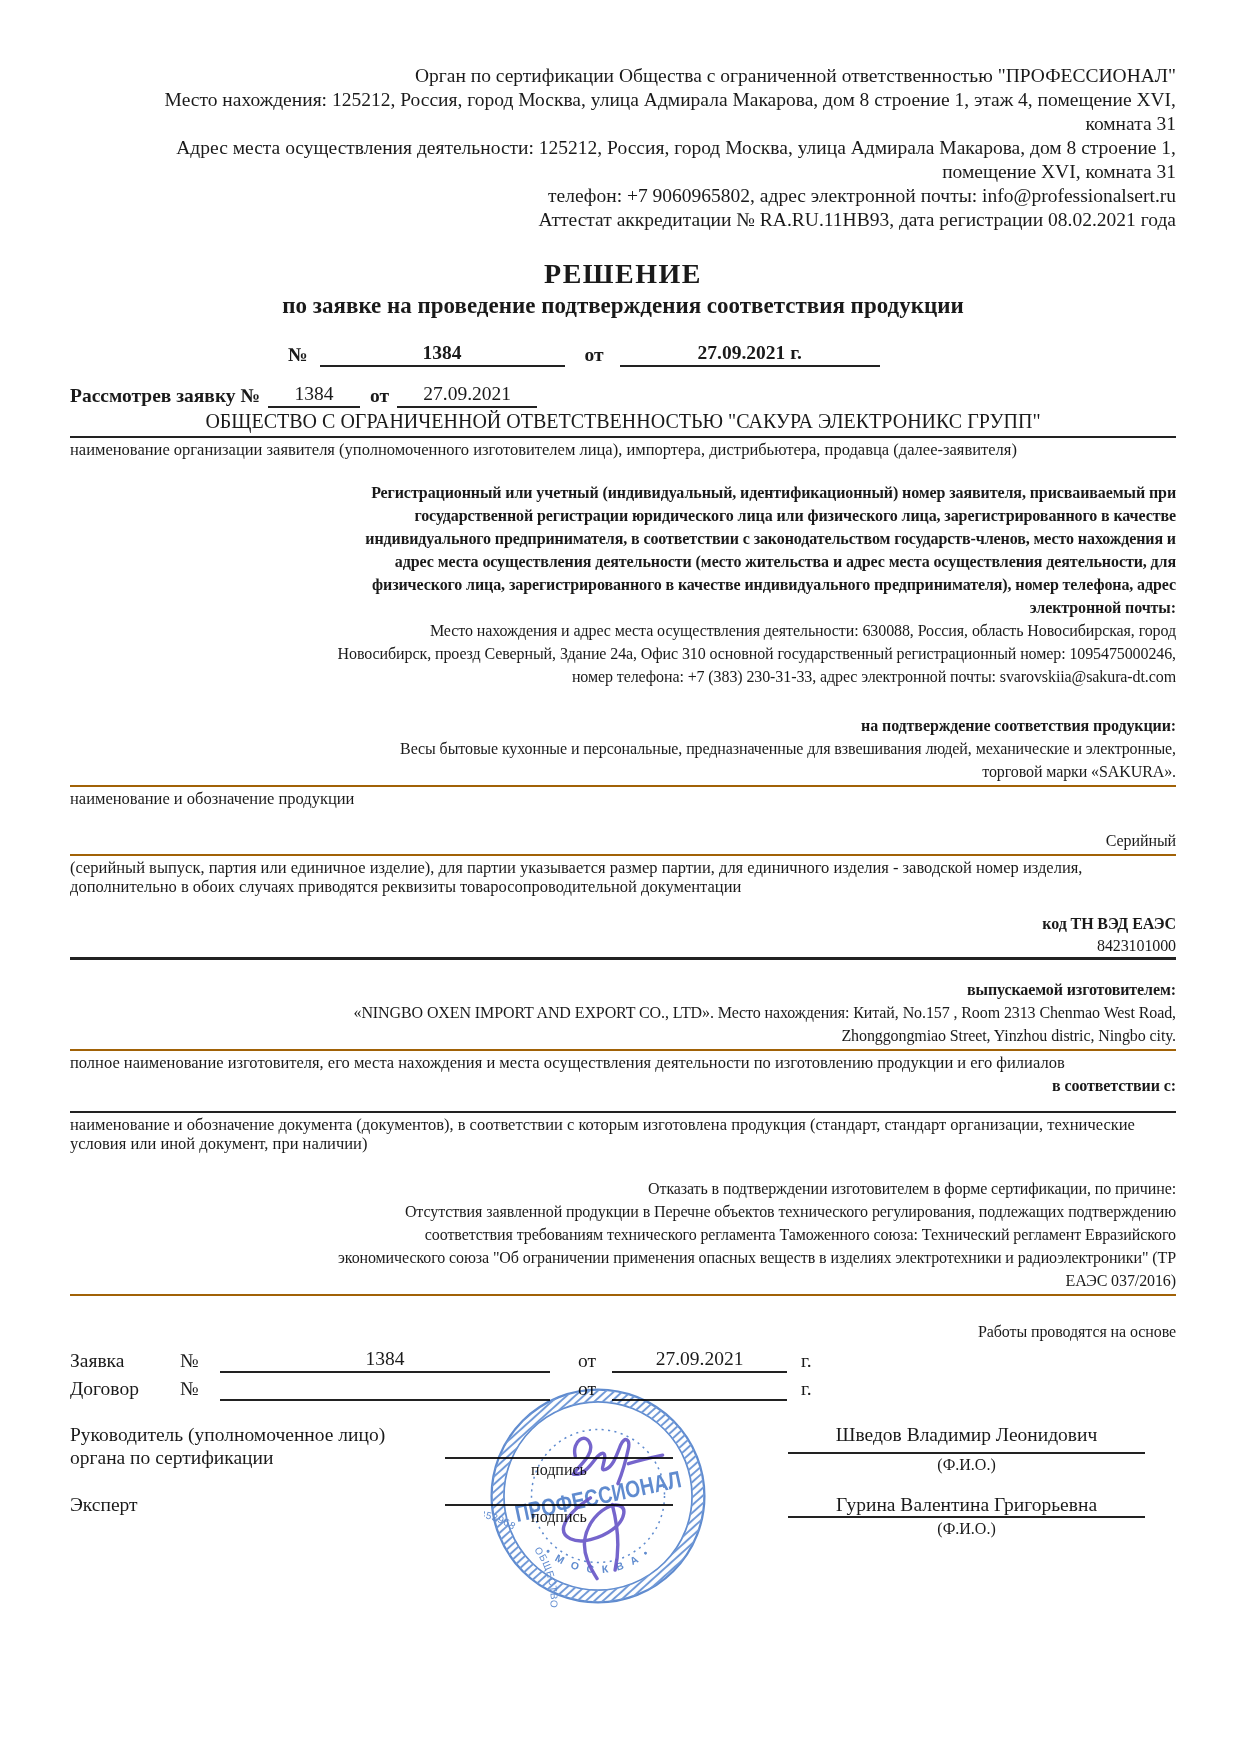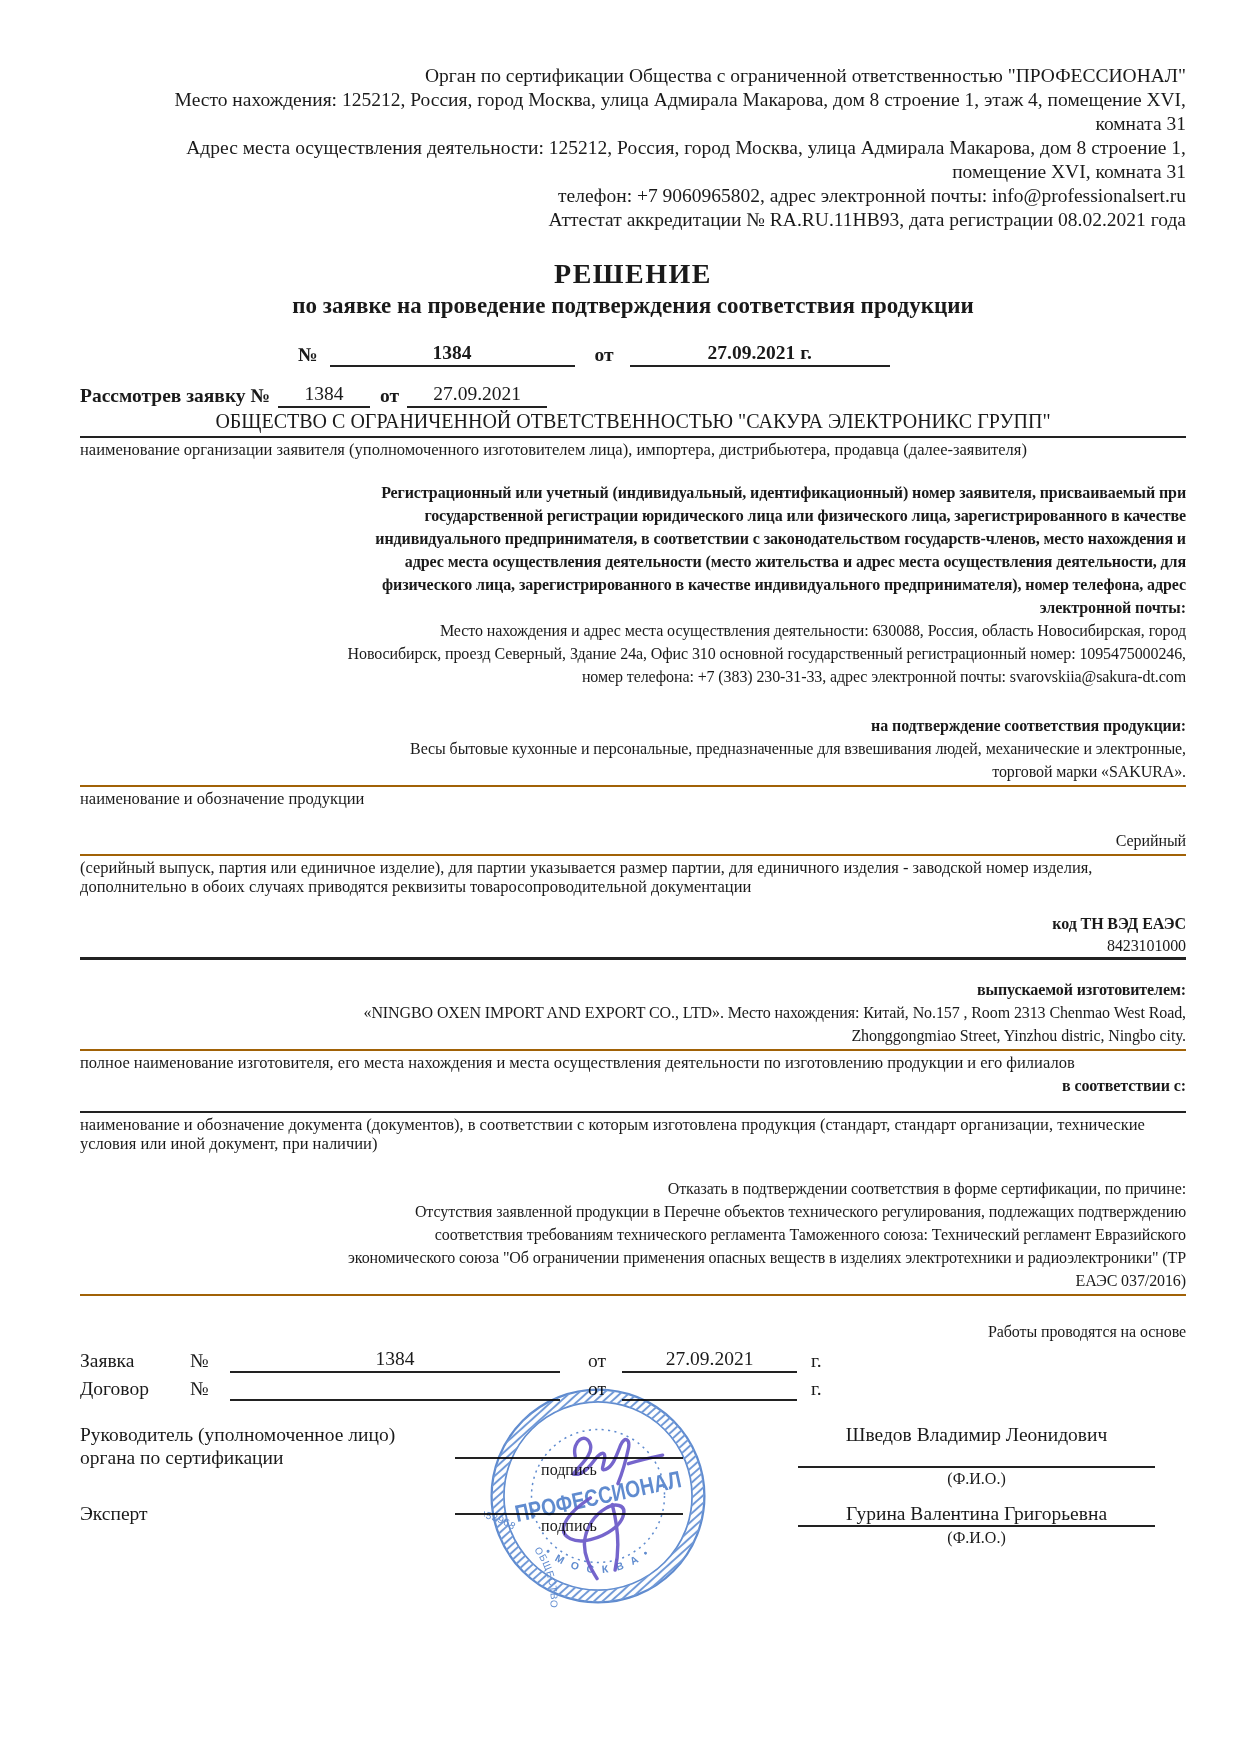--- a/index.html
+++ b/index.html
@@ -2,21 +2,21 @@
 <html><head>
 <meta charset="utf-8">
 <style>
   html,body{margin:0;padding:0;}
   body{
     width:1240px;height:1754px;overflow:hidden;background:#ffffff;
     font-family:"Liberation Serif","DejaVu Serif",serif;
     color:#1a1a1a;
   }
   .page{position:relative;width:1240px;height:1754px;}
-  .content{position:absolute;left:70px;top:64px;width:1106px;margin-left:10px;}
+  .content{position:absolute;left:70px;top:64px;width:1106px;}
   .ml{white-space:pre-line;}
   .hdr{text-align:right;font-size:19.5px;line-height:24px;}
   .title{margin-top:26px;text-align:center;font-weight:bold;font-size:28px;letter-spacing:1.5px;}
   .subtitle{margin-top:3px;text-align:center;font-weight:bold;font-size:23px;}
   .row{display:flex;align-items:flex-end;font-size:19.5px;line-height:24px;}
   .numrow{margin-top:22px;font-weight:bold;}
   .uline{border-bottom:2px solid #222;text-align:center;display:inline-block;}
   .numrow .u1{width:245px;margin-left:12px;}
   .numrow .u2{width:260px;margin-left:16px;}
   .numrow .ot{margin-left:20px;}
@@ -47,21 +47,21 @@
   .basisrow .u2{width:175px;margin-left:16px;}
   .basisrow .g{margin-left:14px;}
   .sigblock{margin-top:22px;font-size:19.5px;line-height:23px;}
   .sigrow{display:flex;align-items:flex-start;}
   .sigrow .left{width:375px;}
   .sigrow .mid{width:228px;}
   .sigrow .right{width:357px;margin-left:115px;text-align:center;}
   .sigline{border-bottom:2px solid #222;height:34px;}
   .sigline.short{height:11px;}
   .subnote{font-size:16px;line-height:18px;text-align:center;margin-top:2px;}
-  .namecell{border-bottom:2px solid #222;padding-bottom:20px;text-align:center;}
+  .namecell{border-bottom:2px solid #222;padding-bottom:6px;text-align:center;}
   .namecell.short{padding-bottom:0px;}
   .sigrow2{margin-top:14px;}
   .stamp{position:absolute;left:484px;top:1382px;width:228px;height:228px;mix-blend-mode:multiply;}
 </style>
 </head>
 <body>
 
 <div class="page">
   <div class="content">
 
@@ -131,21 +131,21 @@
     </div>
 
     <div class="sec-compl">
       <div class="para bold">в соответствии с:</div>
       <div class="compl-field"></div>
       <div class="note ml">наименование и обозначение документа (документов), в соответствии с которым изготовлена продукция (стандарт, стандарт организации, технические
 условия или иной документ, при наличии)</div>
     </div>
 
     <div class="sec-decision">
-      <div class="para">Отказать в подтверждении соответствия в форме сертификации, по причине:</div>
+      <div class="para">Отказать в подтверждении изготовителем в форме сертификации, по причине:</div>
       <div class="para ml rule">Отсутствия заявленной продукции в Перечне объектов технического регулирования, подлежащих подтверждению
 соответствия требованиям технического регламента Таможенного союза: Технический регламент Евразийского
 экономического союза "Об ограничении применения опасных веществ в изделиях электротехники и радиоэлектроники" (ТР
 ЕАЭС 037/2016)</div>
     </div>
 
     <div class="sec-basis">
       <div class="para">Работы проводятся на основе</div>
 
       <div class="row basisrow">

